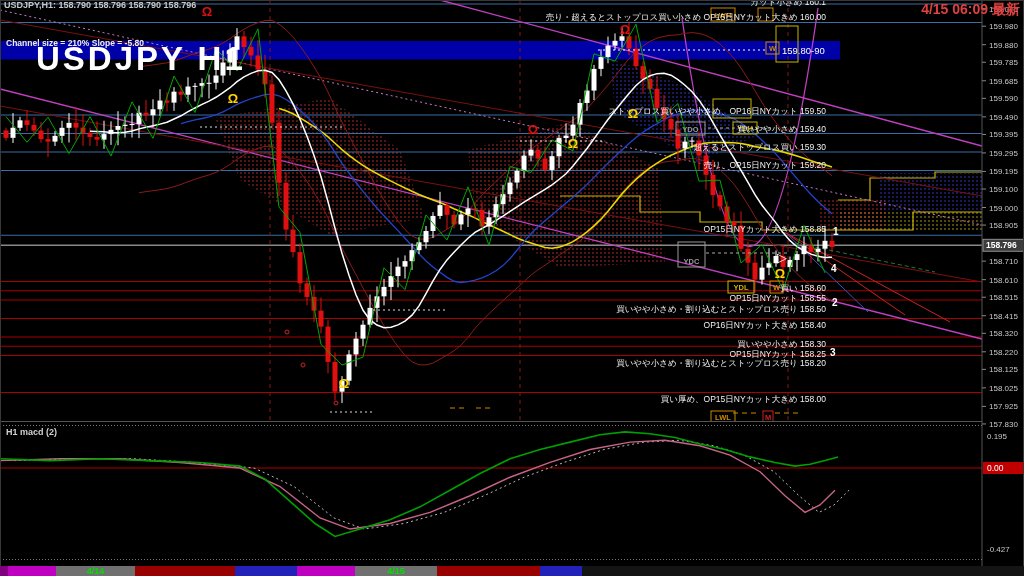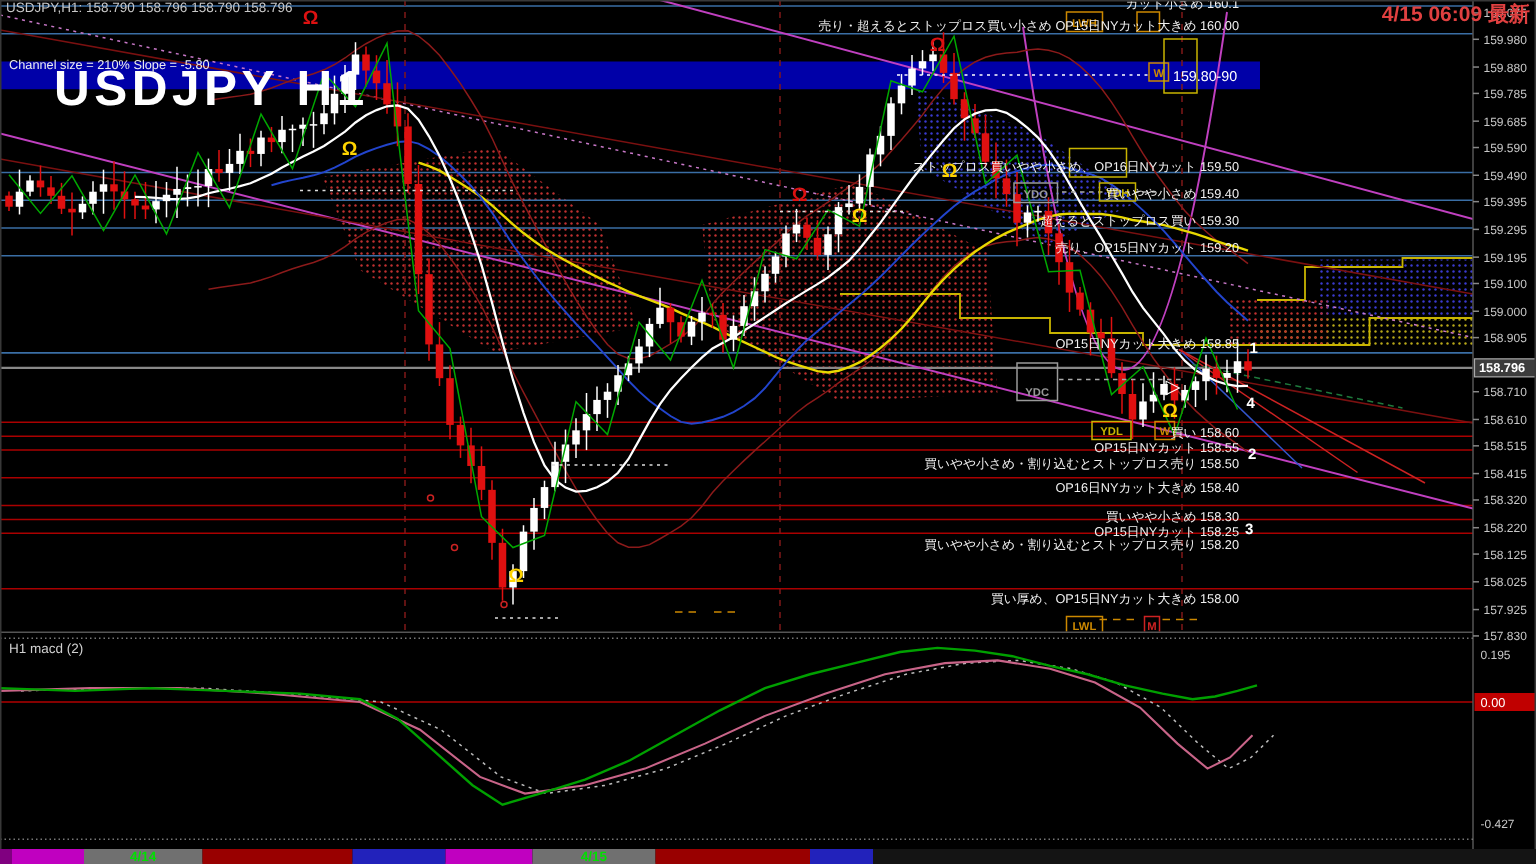--- a/index.html
+++ b/index.html
@@ -1,19 +1,19 @@
 <!DOCTYPE html>
 <html><head>
 <meta charset="utf-8">
 <style>
   html,body{margin:0;padding:0;background:#000;}
   #stage{position:relative;width:1024px;height:576px;background:#000;overflow:hidden;
          font-family:"Liberation Sans","DejaVu Sans",sans-serif;}
   #cv{position:absolute;left:0;top:0;}
-  .ov{position:absolute;white-space:nowrap;pointer-events:none;}
+  .ov{position:absolute;white-space:nowrap;pointer-events:none;font-weight:bold;}
   #symbol-line{left:4px;top:0px;font-size:9px;color:#C8C8C8;}
   #channel-label{left:6px;top:38px;font-size:8.5px;color:#EDEDED;}
   #watermark{left:36px;top:40px;font-size:33px;font-weight:bold;color:#FFFFFF;letter-spacing:3px;}
   #timestamp{right:4px;top:1px;font-size:14px;color:#E04040;font-weight:bold;}
   #macd-label{left:6px;top:427px;font-size:9px;color:#D0D0D0;}
   #corner-label{left:985px;top:560px;font-size:7.5px;color:#C0C0C0;margin-left:44px;}
 </style>
 </head>
 <body>
 

